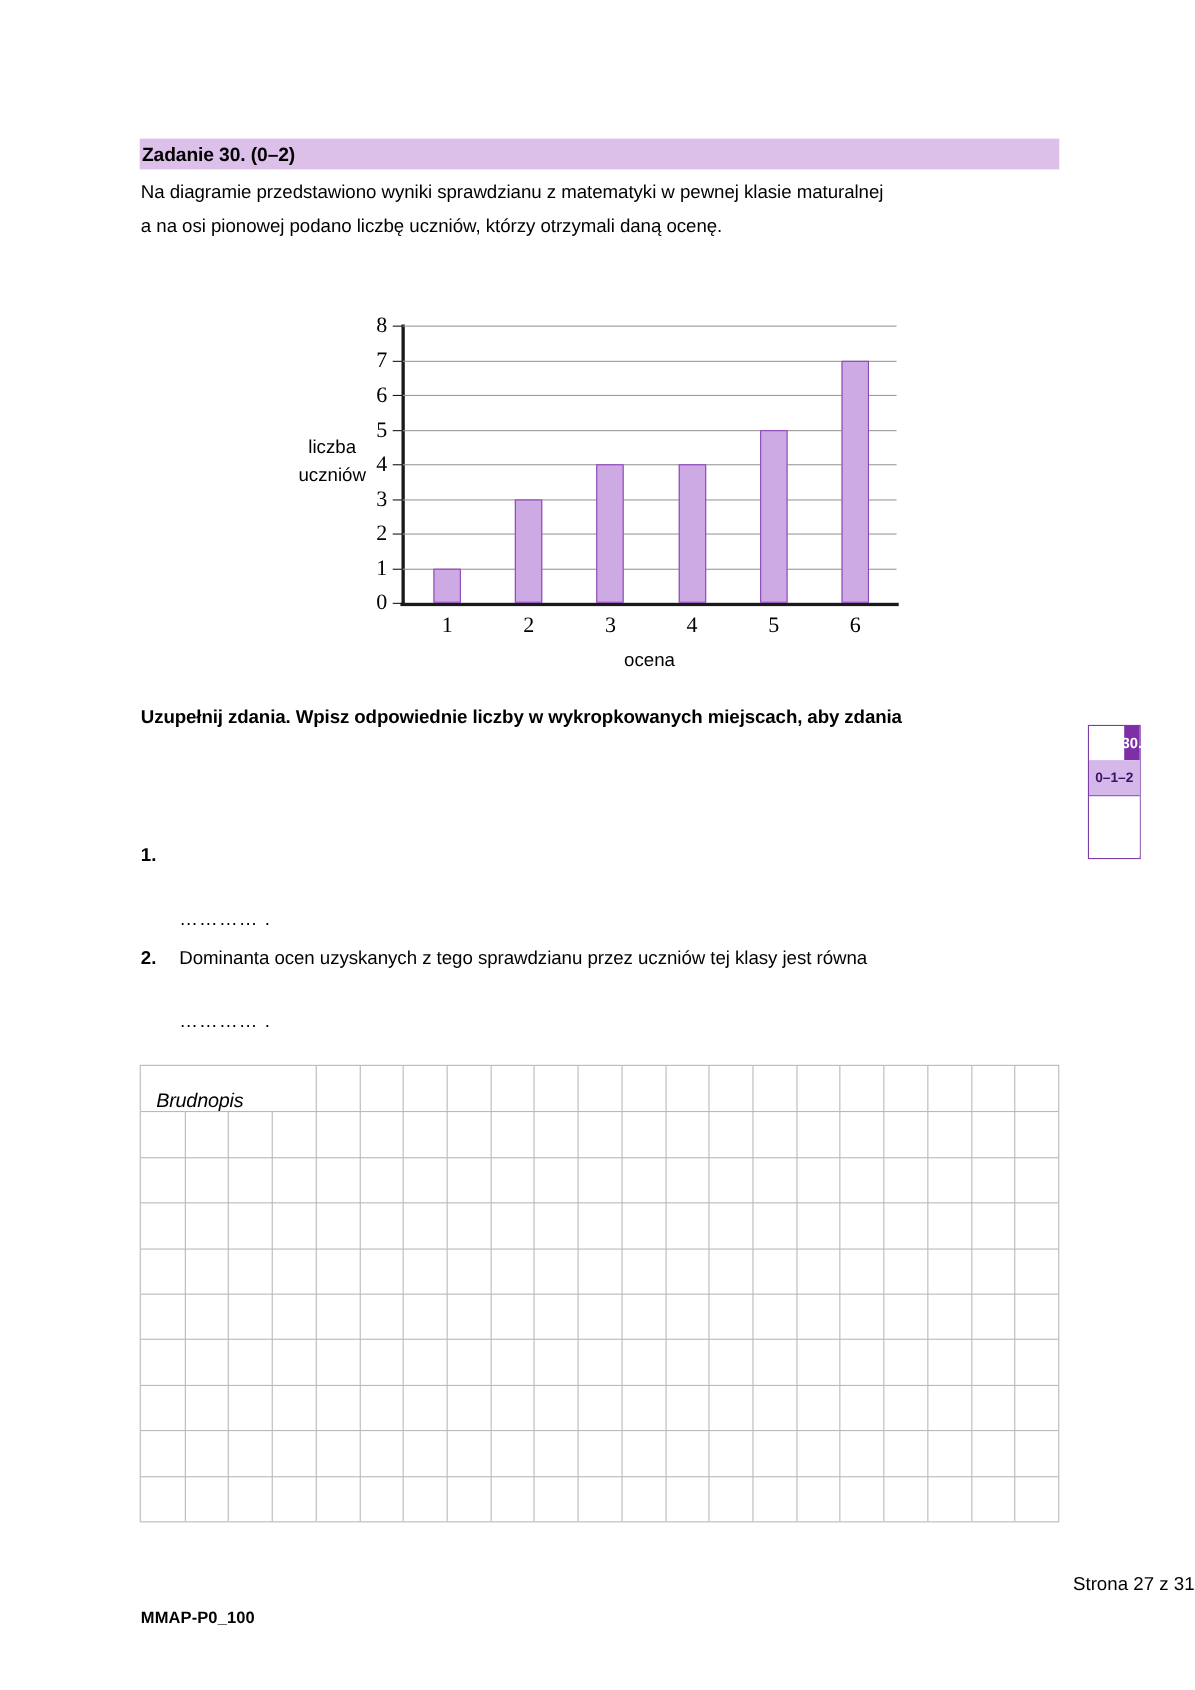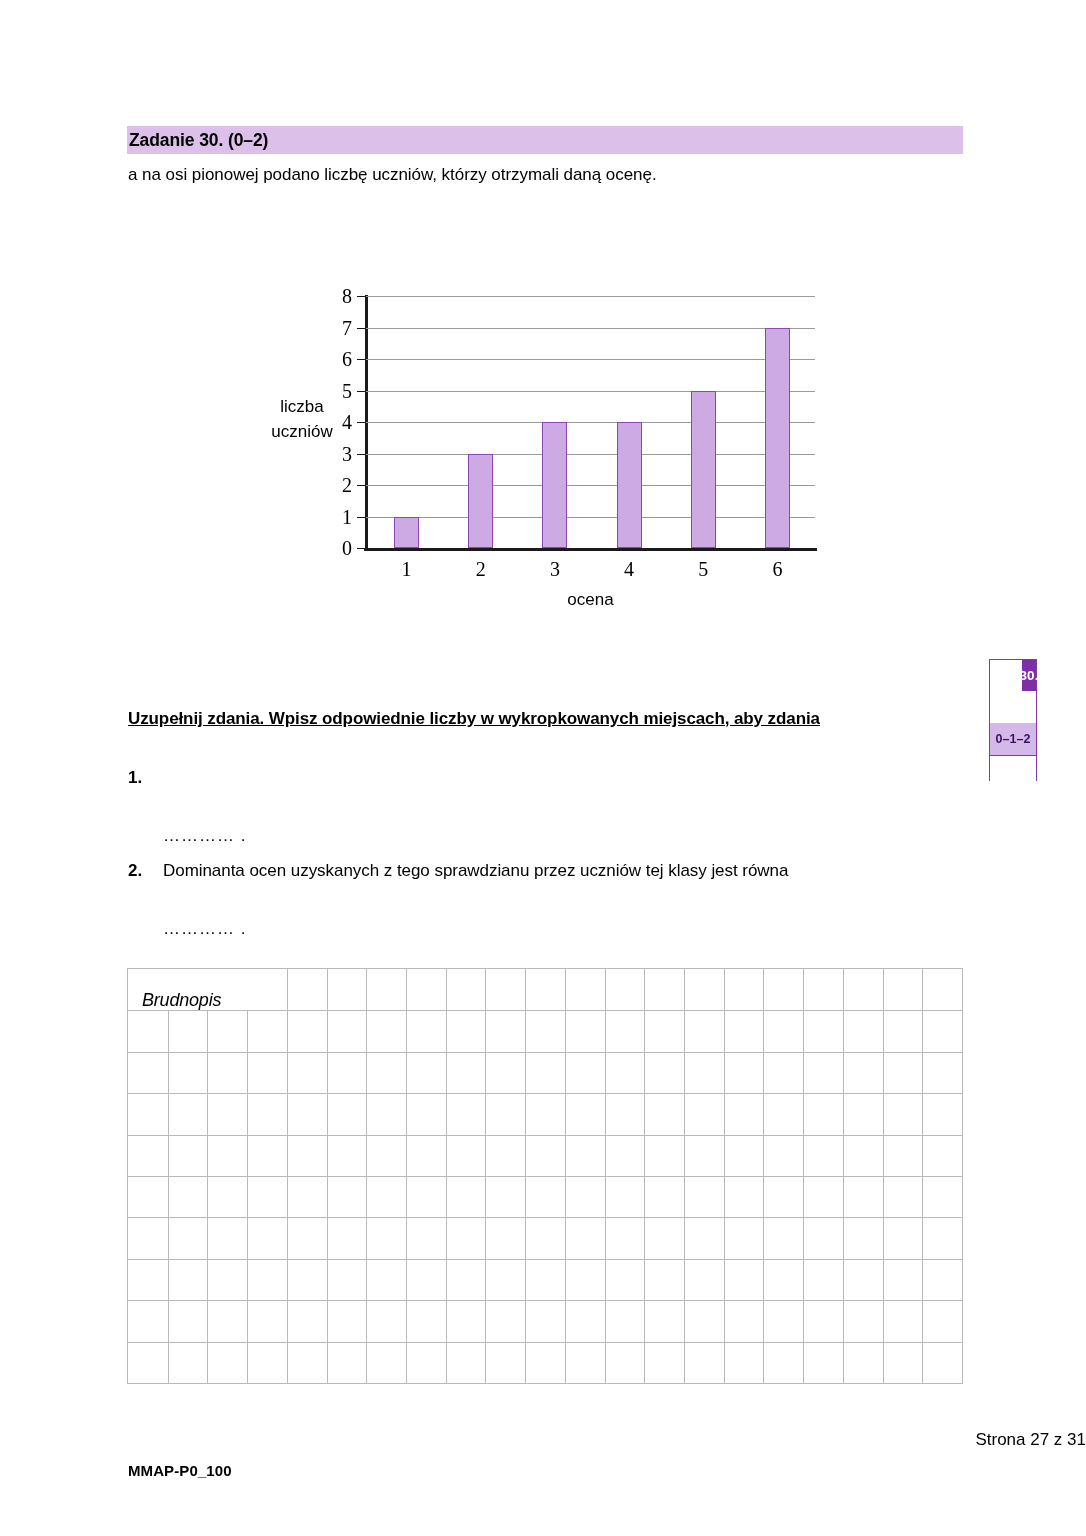--- a/index.html
+++ b/index.html
@@ -131,27 +131,26 @@
     width: 104px;
     text-align: center;
     font-size: 17px;
     line-height: 25px;
   }
 
   
   #instruction {
     position: absolute;
     left: 128px;
-    top: 704px;
+    top: 637px;
     width: 835px;
     font-size: 17px;
     font-weight: bold;
     line-height: 30px;
     letter-spacing: -0.1px;
-    text-decoration: underline;
   }
 
   
   #score-box {
     position: absolute;
     left: 989px;
     top: 659px;
     width: 48px;
     height: 122px;
     border: 1.5px solid #7e3ca7;
@@ -169,21 +168,20 @@
     color: #ffffff;
     font-size: 13.5px;
     margin-left: 32px;
   }
   #score-points {
     height: 33px;
     background: #d5b8ea;
     color: #3d1060;
     font-size: 12.5px;
     border-bottom: 1.5px solid #7e3ca7;
-    margin-top: 32px;
   }
   #score-blank { height: 54px; background: #ffffff; }
 
   
   .statement { position: absolute; left: 128px; width: 840px; }
   .statement .row {
     display: flex;
     font-size: 17px;
     line-height: 24px;
     letter-spacing: -0.05px;
@@ -254,20 +252,21 @@
   }
 </style>
 </head>
 <body>
 
 <div id="task-header">
   <span class="title">Zadanie 30. (0–2)</span>
 </div>
 
 <div id="intro">
+  <div class="line">Na diagramie przedstawiono wyniki sprawdzianu z matematyki w pewnej klasie maturalnej</div>
   <div class="line">a na osi pionowej podano liczbę uczniów, którzy otrzymali daną ocenę.</div>
 </div>
 
 <div id="chart">
   <div id="axis-title-y">
     <div>liczba</div>
     <div>uczniów</div>
   </div>
 
   <div id="chart-plot">

